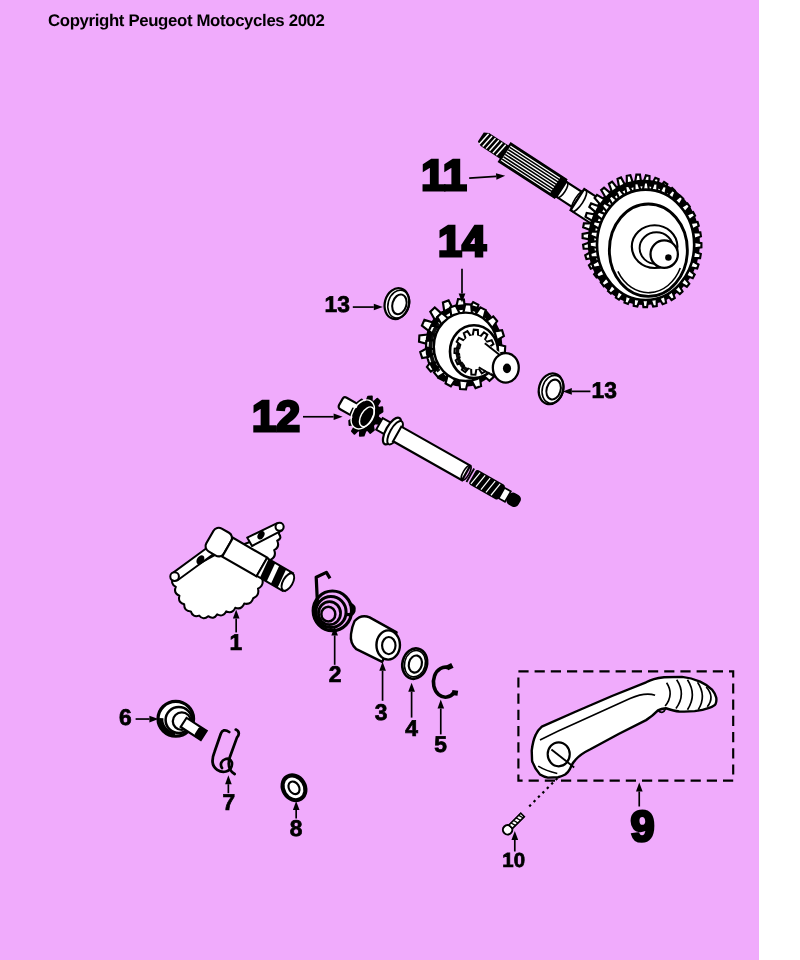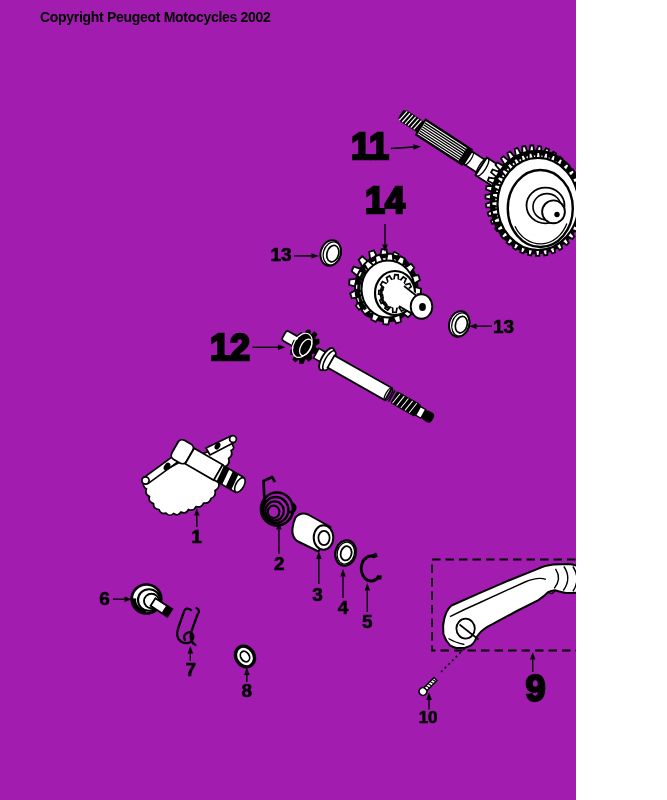--- a/index.html
+++ b/index.html
@@ -1,16 +1,16 @@
 <!DOCTYPE html>
 <html><head>
 <meta charset="utf-8">
 <style>
 html,body{margin:0;padding:0;background:#fff;}
-#c{position:relative;width:576px;height:800px;background:#a21caf;overflow:hidden;transform:translateZ(0);}
+#c{position:relative;width:632px;height:800px;background:#f0abfc;overflow:hidden;transform:translateZ(0);}
 .cp{position:absolute;left:40px;top:9px;font-family:"Liberation Sans",sans-serif;font-weight:bold;font-size:14px;letter-spacing:-0.3px;color:#000;}
 svg{position:absolute;left:0;top:0;}
 text{font-family:"Liberation Sans",sans-serif;}
 </style>
 </head>
 <body>
 <div id="c">
 <div class="cp">Copyright Peugeot Motocycles 2002</div>
 <svg width="667" height="800" viewBox="0 0 667 800">
 <g transform="translate(399,113) rotate(33)">

